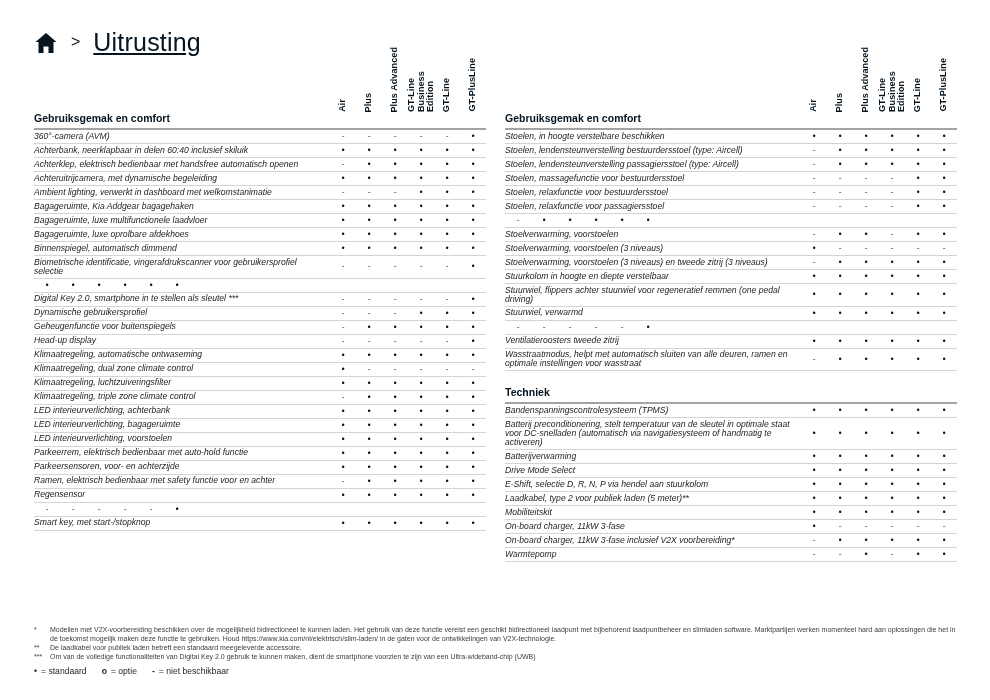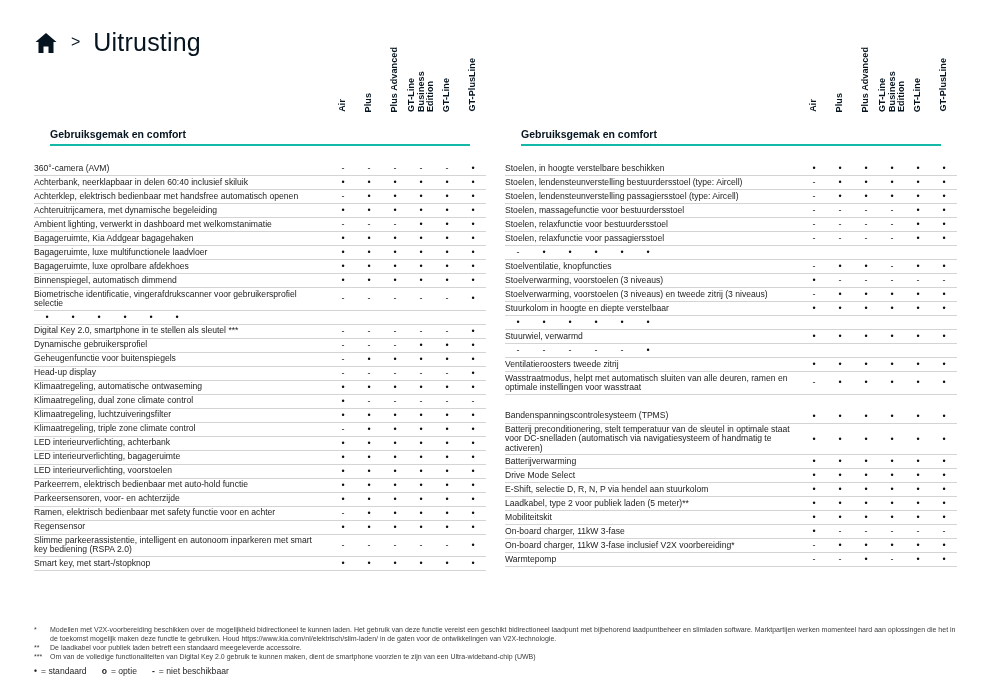--- a/index.html
+++ b/index.html
@@ -7,44 +7,44 @@
     width:990px;height:700px;background:#ffffff;
     font-family:"Liberation Sans","DejaVu Sans",sans-serif;
     color:#1f1f1f;overflow:hidden;
   }
   .page{position:relative;width:990px;height:700px;background:#fff;}
 
   
   .breadcrumb{position:absolute;left:34px;top:28px;display:flex;align-items:center;gap:13px;}
   .home-icon{width:24px;height:22px;display:inline-flex;align-items:center;}
   .crumb-sep{font-size:16px;color:#05141f;font-weight:400;transform:translateY(-1px);}
-  .page-title{font-size:25px;font-weight:500;color:#05141f;letter-spacing:.2px;margin:0;}
+  .page-title{font-size:25px;font-weight:500;color:#05141f;letter-spacing:.2px;margin:0;text-decoration:underline;}
 
   
   .tcol{position:absolute;top:45px;width:452px;}
   #left-col{left:34px;}
   #right-col{left:505px;}
 
   .col-headers{height:67px;display:flex;justify-content:flex-end;}
   .trim-header{width:26px;display:flex;align-items:flex-end;justify-content:center;}
   .trim-header span{
     writing-mode:vertical-rl;transform:rotate(180deg);
     font-size:9px;font-weight:700;line-height:9.5px;white-space:pre-line;
     color:#05141f;letter-spacing:.1px;
   }
 
   .feature-section{margin:0;}
   .feature-section.no-headers{margin-top:15px;}
   .section-title{
-    margin:16px;font-size:10.5px;font-weight:700;color:#05141f;
-    padding-bottom:4px;border-bottom:2px solid #14b8a6;
+    margin:0;font-size:10.5px;font-weight:700;color:#05141f;
+    padding-bottom:4px;border-bottom:2px solid #a3a3a3;
   }
   .feature-row{
     display:flex;align-items:center;
-    border-bottom:1px solid #d4d4d4;padding:1.5px 0;min-height:10px;
+    border-bottom:1px solid #d4d4d4;padding:1.5px 0;min-height:10px;font-style:italic;
   }
   .feature-label{
     flex:1;font-size:8.6px;line-height:9.3px;color:#232323;padding-right:4px;
   }
   .marker-cell{width:26px;text-align:center;font-size:9px;line-height:9px;color:#101010;}
 
   
   .footnotes{position:absolute;left:34px;top:626px;width:922px;}
   .footnote{display:flex;margin-bottom:.5px;}
   .fn-marker{width:16px;font-size:7px;line-height:8.6px;color:#3c3c3c;flex:none;}
@@ -321,21 +321,20 @@
           <div class="feature-row">
     <div class="feature-label">Regensensor</div>
   <div class="marker-cell">•</div>
             <div class="marker-cell">•</div>
             <div class="marker-cell">•</div>
             <div class="marker-cell">•</div>
             <div class="marker-cell">•</div>
             <div class="marker-cell">•</div>
           </div>
           <div class="feature-row">
-    <div class="feature-label">Slimme parkeerassistentie, intelligent en autonoom inparkeren met smart key bediening (RSPA 2.0)</div>
   <div class="marker-cell">-</div>
             <div class="marker-cell">-</div>
             <div class="marker-cell">-</div>
             <div class="marker-cell">-</div>
             <div class="marker-cell">-</div>
             <div class="marker-cell">•</div>
           </div>
           <div class="feature-row">
     <div class="feature-label">Smart key, met start-/stopknop</div>
   <div class="marker-cell">•</div>
@@ -429,21 +428,21 @@
           </div>
           <div class="feature-row">
   <div class="marker-cell">-</div>
             <div class="marker-cell">•</div>
             <div class="marker-cell">•</div>
             <div class="marker-cell">•</div>
             <div class="marker-cell">•</div>
             <div class="marker-cell">•</div>
           </div>
           <div class="feature-row">
-    <div class="feature-label">Stoelventilatie, knopfuncties</div>
+    <div class="feature-label">Stoelverwarming, voorstoelen</div>
   <div class="marker-cell">-</div>
             <div class="marker-cell">•</div>
             <div class="marker-cell">•</div>
             <div class="marker-cell">-</div>
             <div class="marker-cell">•</div>
             <div class="marker-cell">•</div>
           </div>
           <div class="feature-row">
     <div class="feature-label">Stoelverwarming, voorstoelen (3 niveaus)</div>
   <div class="marker-cell">•</div>
@@ -465,20 +464,21 @@
           <div class="feature-row">
     <div class="feature-label">Stuurkolom in hoogte en diepte verstelbaar</div>
   <div class="marker-cell">•</div>
             <div class="marker-cell">•</div>
             <div class="marker-cell">•</div>
             <div class="marker-cell">•</div>
             <div class="marker-cell">•</div>
             <div class="marker-cell">•</div>
           </div>
           <div class="feature-row">
+    <div class="feature-label">Stuurwiel, flippers achter stuurwiel voor regeneratief remmen (one pedal driving)</div>
   <div class="marker-cell">•</div>
             <div class="marker-cell">•</div>
             <div class="marker-cell">•</div>
             <div class="marker-cell">•</div>
             <div class="marker-cell">•</div>
             <div class="marker-cell">•</div>
           </div>
           <div class="feature-row">
     <div class="feature-label">Stuurwiel, verwarmd</div>
   <div class="marker-cell">•</div>
@@ -511,20 +511,21 @@
             <div class="marker-cell">•</div>
             <div class="marker-cell">•</div>
             <div class="marker-cell">•</div>
             <div class="marker-cell">•</div>
             <div class="marker-cell">•</div>
           </div>
         </div>
   </section>
       <section class="feature-section no-headers">
 
+    <h2 class="section-title">Techniek</h2>
     <div class="rows">
           <div class="feature-row">
     <div class="feature-label">Bandenspanningscontrolesysteem (TPMS)</div>
   <div class="marker-cell">•</div>
             <div class="marker-cell">•</div>
             <div class="marker-cell">•</div>
             <div class="marker-cell">•</div>
             <div class="marker-cell">•</div>
             <div class="marker-cell">•</div>
           </div>

